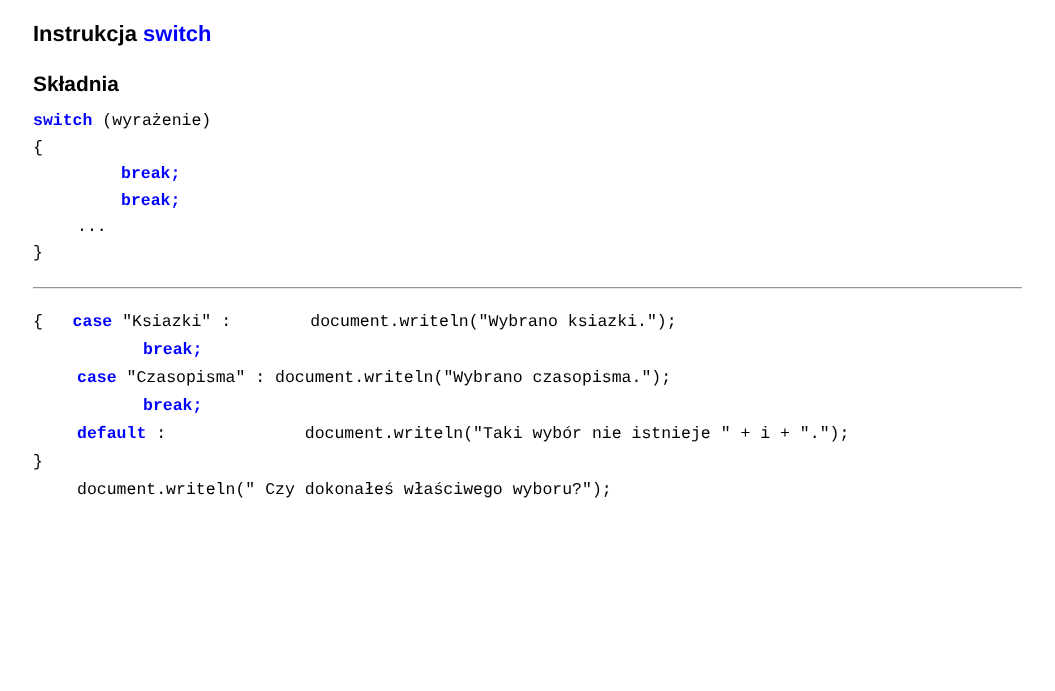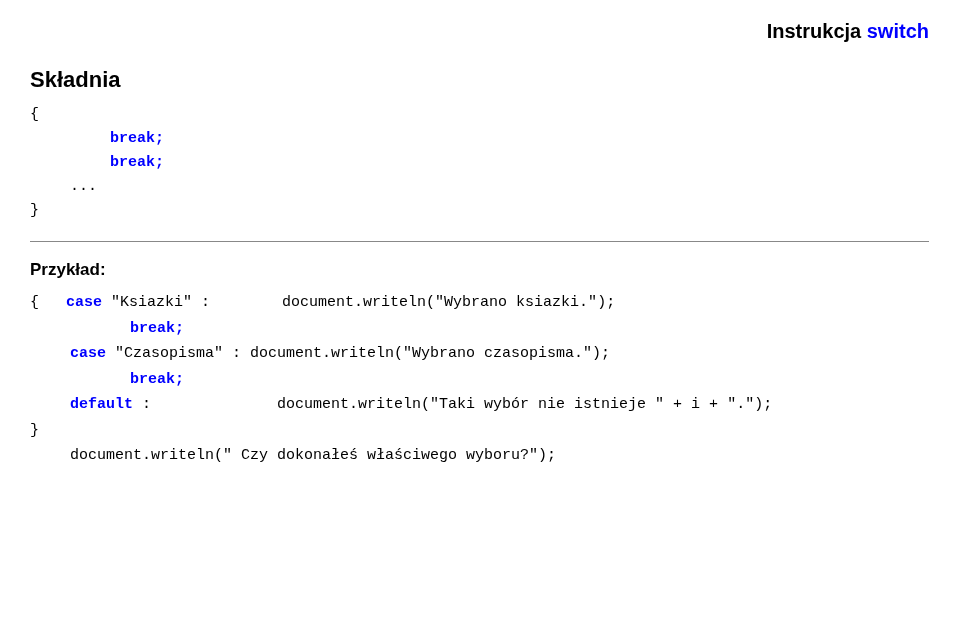--- a/index.html
+++ b/index.html
@@ -15,30 +15,29 @@
       color: #000000;
       padding: 20px 30px;
       width: 959px;
       min-height: 628px;
     }
 
     .title {
       font-size: 20px;
       font-weight: bold;
       margin-bottom: 4px;
-      text-align: right;
     }
 
     .title .keyword {
       color: #0000ff;
       font-weight: bold;
     }
 
     .section-label {
-      font-size: 22px;
+      font-size: 19px;
       font-weight: bold;
       margin-bottom: 10px;
       margin-top: 24px;
     }
 
     .syntax-block {
       font-family: 'Courier New', Courier, monospace;
       font-size: 15px;
       margin-bottom: 10px;
       line-height: 1.6;
@@ -84,20 +83,24 @@
 
 <div class="title">
   <span>Instrukcja </span><span class="keyword">switch</span>
 </div>
 
 <div>
   <div class="section-label">Składnia</div>
 
   <div class="syntax-block">
 
+    <div>
+      <span class="keyword">switch</span>
+      <span> (wyrażenie)</span>
+    </div>
 
     <div>
       <span>{</span>
     </div>
 
 
     <div class="indent2">
       <span class="keyword">break;</span>
     </div>
 
@@ -113,21 +116,20 @@
 
     <div>
       <span>}</span>
     </div>
   </div>
 </div>
 
 <hr class="divider">
 
 <div>
-  <div class="example-label">Przykład:</div>
 
   <div class="code-block">
 
 
     <div>
       <span>{&nbsp;&nbsp; </span>
       <span class="keyword">case</span>
       <span> "Ksiazki" :&nbsp;&nbsp;&nbsp;&nbsp;&nbsp;&nbsp;&nbsp; document.writeln("Wybrano ksiazki.");</span>
     </div>
 

